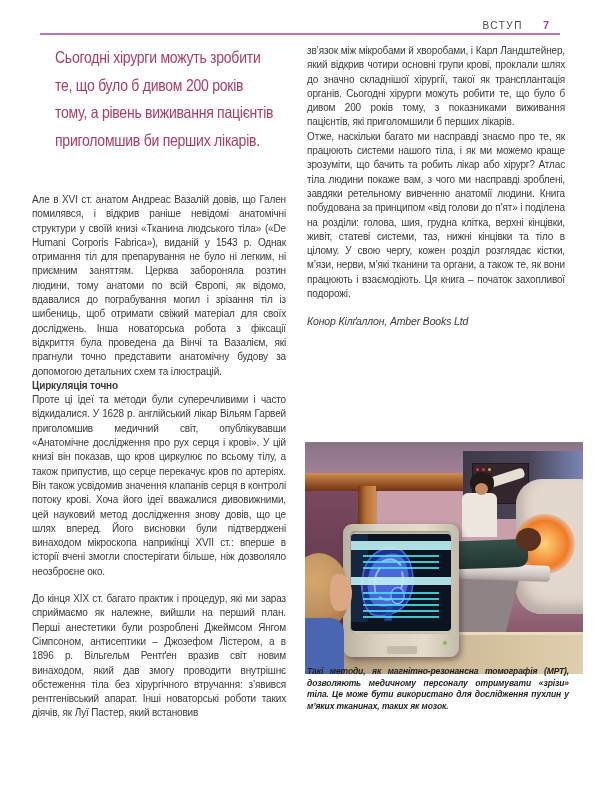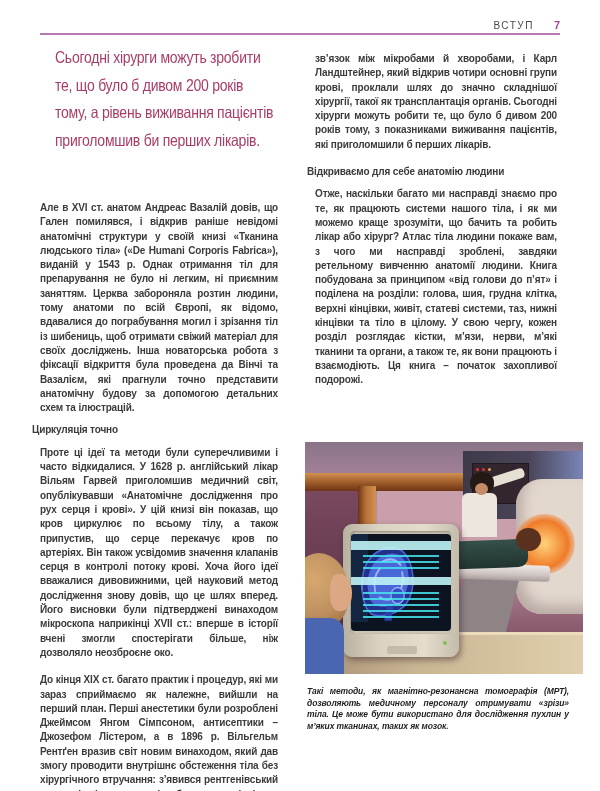--- a/index.html
+++ b/index.html
@@ -3,35 +3,35 @@
 <meta charset="utf-8">
 <style>
   html,body{margin:0;padding:0;}
   body{
     width:600px;height:791px;background:#ffffff;position:relative;overflow:hidden;
     font-family:"Liberation Sans",sans-serif;color:#3b3b3b;
   }
   .abs{position:absolute;}
 
   
-  .running-head{left:43px;top:19px;width:517px;text-align:right;font-size:10px;
+  .running-head{left:32px;top:19px;width:517px;text-align:right;font-size:10px;
     color:#4a4a4a;letter-spacing:1.5px;}
   .running-head .folio{color:#a8479a;font-weight:bold;font-size:11px;letter-spacing:0;
     margin-left:20px;}
   .head-rule{left:40px;top:33px;width:520px;height:2px;background:#b977b3;}
 
   
   .pull-quote{left:55px;top:44px;width:300px;font-size:16.5px;line-height:27.5px;
     letter-spacing:-0.3px;color:#a83c68;transform:scaleX(0.85);transform-origin:top left;}
   .pull-quote .q-line{display:block;white-space:nowrap;}
 
   
   .col{font-size:10px;line-height:14.3px;text-align:justify;color:#3b3b3b;
     letter-spacing:-0.15px;}
-  .col p{margin:8px;font-weight:bold;}
+  .col p{margin:0;}
   .col .sec-head{font-weight:bold;margin:0;}
   .left-col{left:32px;top:193px;width:254px;}
   .right-col{left:307px;top:44px;width:258px;}
   .mt{margin-top:13px !important;}
   .attribution{font-style:italic;margin-top:13px !important;font-size:10.5px;}
 
   
   .photo{left:305px;top:442px;width:278px;height:232px;overflow:hidden;
     background:linear-gradient(180deg,#8a7488 0%,#a9849b 18%,#c29aa8 45%,#8e5f72 78%,#6a4252 100%);}
   .ph{position:absolute;}
@@ -78,21 +78,21 @@
   .scan-line{position:absolute;left:12%;width:76%;height:2px;background:#49e4ee;opacity:0.85;}
   .scan-band{position:absolute;left:0;width:100%;height:9%;background:#bff4f6;opacity:0.9;}
   .crt-led{left:86%;top:88%;width:4px;height:4px;border-radius:50%;background:#7fc24a;}
   .crt-stand{left:38%;top:92%;width:26%;height:6%;background:#c4bcab;border-radius:2px;}
   .viewer-hair{left:-5%;top:48%;width:21%;height:32%;border-radius:50% 55% 45% 45%;
     background:radial-gradient(circle at 40% 35%,#d6a86e,#bd8f5e 60%,#8f6238);}
   .viewer-face{left:9%;top:57%;width:8%;height:16%;border-radius:40% 60% 55% 45%;background:#dca883;}
   .viewer-shirt{left:-5%;top:76%;width:19%;height:26%;border-radius:8px 14px 0 0;background:#4a66b0;}
 
   
-  .caption{left:307px;top:686px;width:262px;font-size:8.5px;line-height:11.5px;
+  .caption{left:307px;top:666px;width:262px;font-size:8.5px;line-height:11.5px;
     font-weight:bold;font-style:italic;color:#1f1f1f;text-align:justify;letter-spacing:-0.1px;}
 </style>
 </head>
 <body>
 
 <div class="abs running-head">
   <span>ВСТУП</span><span class="folio">7</span>
 </div>
 <div class="abs head-rule"></div>
 
@@ -105,22 +105,22 @@
 
 <div class="abs col left-col">
   <p>Але в XVI ст. анатом Андреас Вазалій довів, що Гален помилявся, і відкрив раніше невідомі анатомічні структури у своїй книзі «Тканина людського тіла» («De Humani Corporis Fabrica»), виданій у 1543 р. Однак отримання тіл для препарування не було ні легким, ні приємним заняттям. Церква забороняла розтин людини, тому анатоми по всій Європі, як відомо, вдавалися до пограбування могил і зрізання тіл із шибениць, щоб отримати свіжий матеріал для своїх досліджень. Інша новаторська робота з фіксації відкриття була проведена да Вінчі та Вазалієм, які прагнули точно представити анатомічну будову за допомогою детальних схем та ілюстрацій.</p>
   <p class="sec-head">Циркуляція точно</p>
   <p>Проте ці ідеї та методи були суперечливими і часто відкидалися. У 1628 р. англійський лікар Вільям Гарвей приголомшив медичний світ, опублікувавши «Анатомічне дослідження про рух серця і крові». У цій книзі він показав, що кров циркулює по всьому тілу, а також припустив, що серце перекачує кров по артеріях. Він також усвідомив значення клапанів серця в контролі потоку крові. Хоча його ідеї вважалися дивовижними, цей науковий метод дослідження знову довів, що це шлях вперед. Його висновки були підтверджені винаходом мікроскопа наприкінці XVII ст.: вперше в історії вчені змогли спостерігати більше, ніж дозволяло неозброєне око.</p>
   <p class="mt">До кінця XIX ст. багато практик і процедур, які ми зараз сприймаємо як належне, вийшли на перший план. Перші анестетики були розроблені Джеймсом Янгом Сімпсоном, антисептики – Джозефом Лістером, а в 1896 р. Вільгельм Рентґен вразив світ новим винаходом, який дав змогу проводити внутрішнє обстеження тіла без хірургічного втручання: з’явився рентгенівський апарат. Інші новаторські роботи таких діячів, як Луї Пастер, який встановив</p>
 </div>
 
 <div class="abs col right-col">
   <p>зв’язок між мікробами й хворобами, і Карл Ландштейнер, який відкрив чотири основні групи крові, проклали шлях до значно складнішої хірургії, такої як трансплантація органів. Сьогодні хірурги можуть робити те, що було б дивом 200 років тому, з показниками виживання пацієнтів, які приголомшили б перших лікарів.</p>
-  <p class="sec-head mt">Відкриваємо для себе анатомію людини</p>
   <p>Отже, наскільки багато ми насправді знаємо про те, як працюють системи нашого тіла, і як ми можемо краще зрозуміти, що бачить та робить лікар або хірург? Атлас тіла людини покаже вам, з чого ми насправді зроблені, завдяки ретельному вивченню анатомії людини. Книга побудована за принципом «від голови до п’ят» і поділена на розділи: голова, шия, грудна клітка, верхні кінцівки, живіт, статеві системи, таз, нижні кінцівки та тіло в цілому. У свою чергу, кожен розділ розглядає кістки, м’язи, нерви, м’які тканини та органи, а також те, як вони працюють і взаємодіють. Ця книга – початок захопливої подорожі.</p>
+  <p class="attribution">Конор Кілґаллон, Amber Books Ltd</p>
 </div>
 
 <div class="abs photo">
   <div class="ph wall-pink"></div>
   <div class="ph wall-shadow-left"></div>
   <div class="ph beam-h"></div>
   <div class="ph beam-v"></div>
   <div class="ph window"></div>
   <div class="ph panel">
     <span class="led l1"></span>

